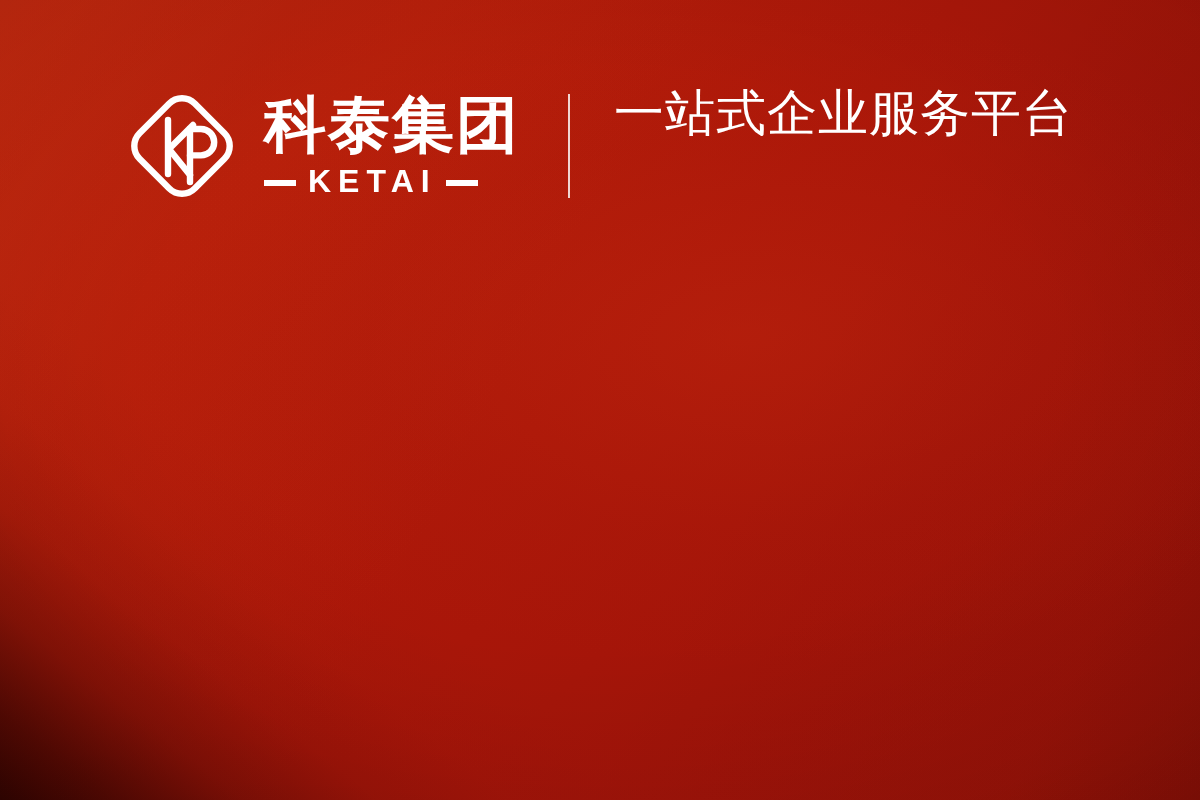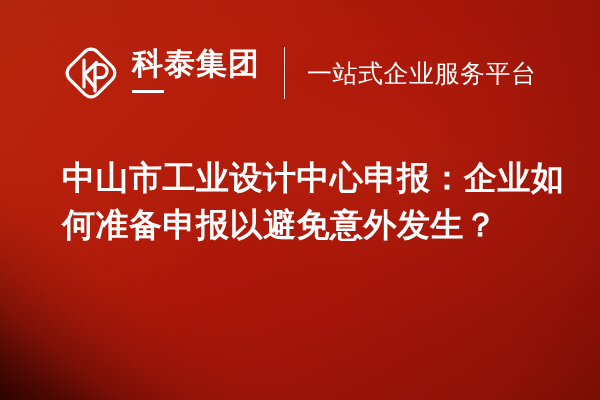--- a/index.html
+++ b/index.html
@@ -148,21 +148,20 @@
   .divider {
     width: 1px;
     height: 52px;
     background: rgba(255, 255, 255, 0.82);
     margin: 0 22px 0 24px;
     flex: 0 0 1px;
   }
 
   .tagline {
     display: flex;
-    flex-direction: column;
     justify-content: center;
     height: 64px;
   }
 
   .tagline-main {
     font-family: "DejaVu Sans", "Liberation Sans", sans-serif;
     font-size: 25px;
     line-height: 31px;
     font-weight: 400;
     letter-spacing: 0.5px;
@@ -222,32 +221,29 @@
         <path d="M34.5 18.5 L22.5 30.5 L33 43.5" fill="none" stroke="#ffffff" stroke-width="3.2" stroke-linecap="round" stroke-linejoin="round"></path>
 
         <path d="M33 20.5 L33 47" fill="none" stroke="#ffffff" stroke-width="3.2" stroke-linecap="round"></path>
         <path d="M33 20.5 L38.5 20.5 A6.6 6.6 0 0 1 38.5 33.7 L33 33.7" fill="none" stroke="#ffffff" stroke-width="3.2" stroke-linecap="round" stroke-linejoin="round"></path>
       </svg>
 
       <div class="logo-words">
         <div class="logo-cn">科泰集团</div>
         <div class="logo-en-row">
           <span class="logo-dash"></span>
+          <span class="logo-en">KETAI</span>
           <span class="logo-dash"></span>
         </div>
       </div>
 
     </div>
 
     <div class="divider"></div>
 
     <div class="tagline">
       <div class="tagline-main">一站式企业服务平台</div>
     </div>
 
   </div>
 
-  <div class="headline">
-    <div class="headline-line">中山市工业设计中心申报：企业如</div>
-    <div class="headline-line">何准备申报以避免意外发生？</div>
-  </div>
 
 </div>
 
 </body></html>

